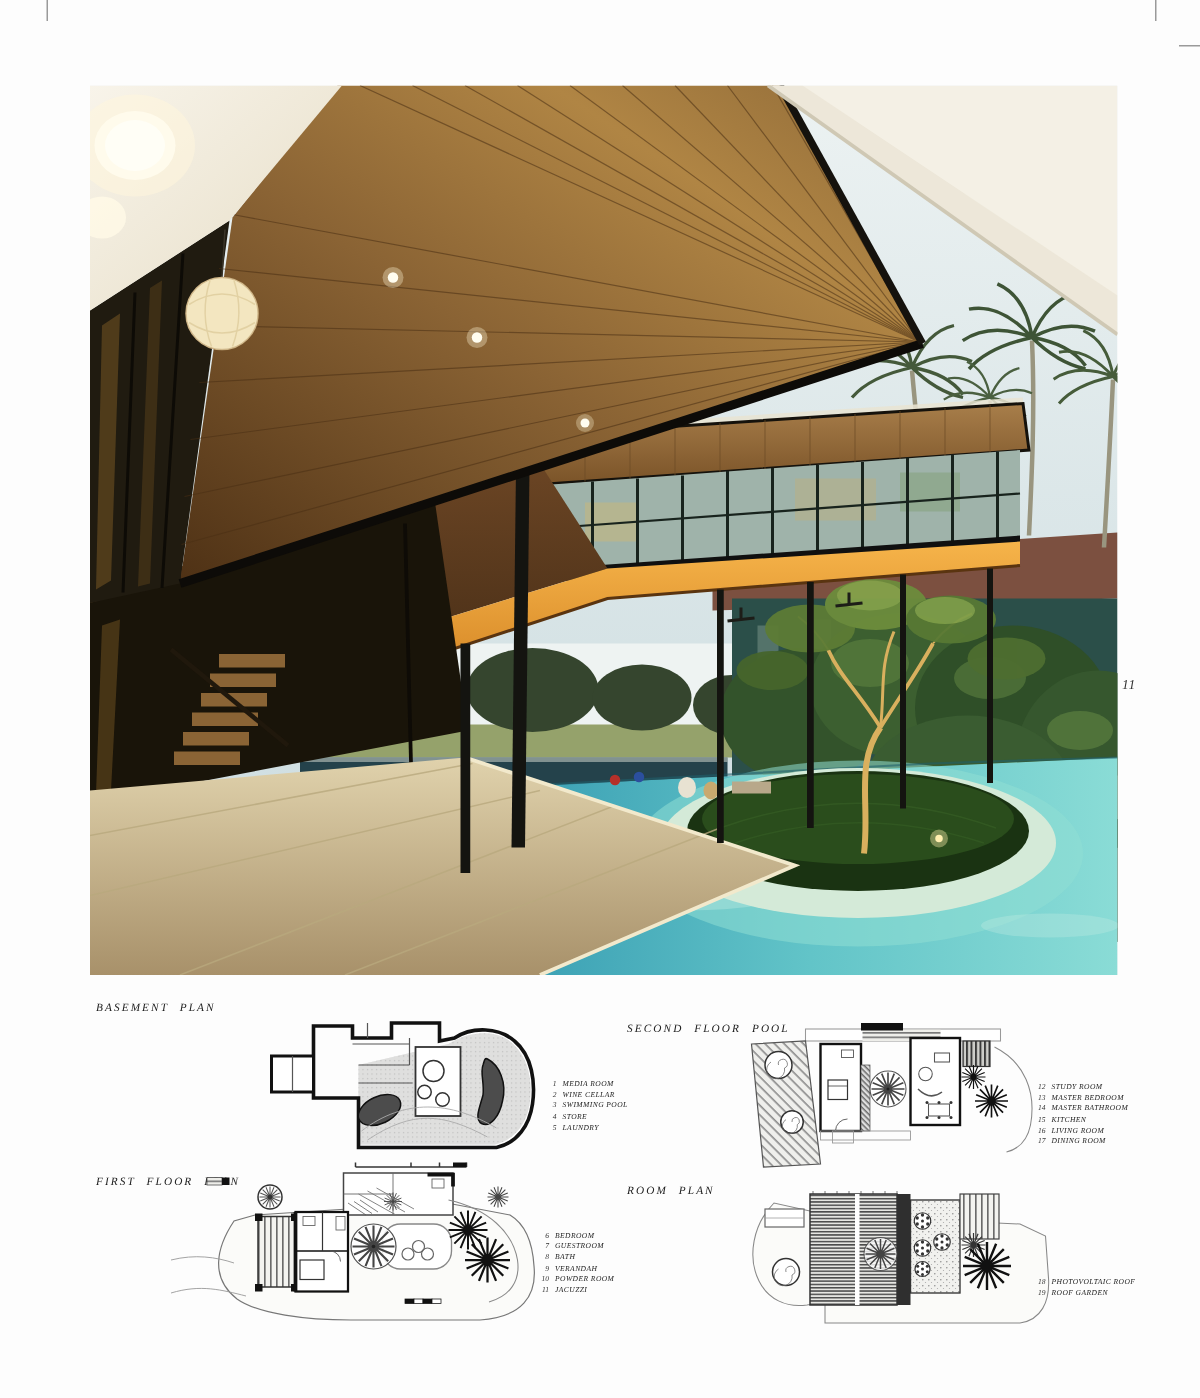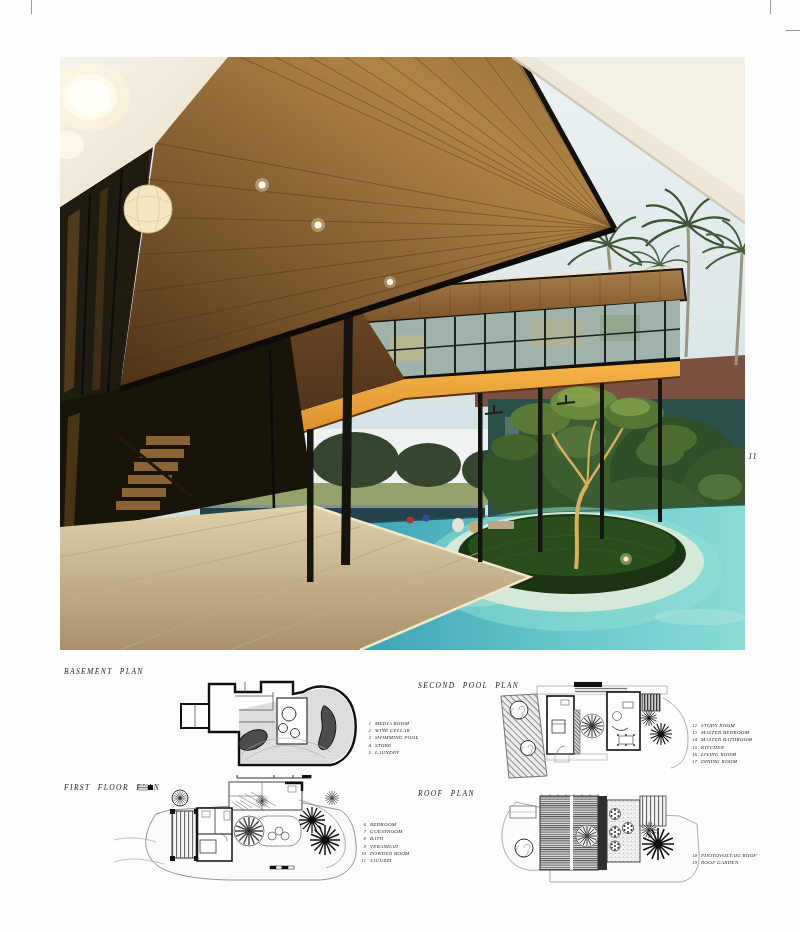--- a/index.html
+++ b/index.html
@@ -384,21 +384,21 @@
     <div class="row">
         <span class="n">4</span>
         <span class="l">STORE</span>
       </div>
     <div class="row">
         <span class="n">5</span>
         <span class="l">LAUNDRY</span>
       </div>
   </div>
 
-  <div class="abs plan-title" style="left:418px;top:21px">SECOND POOL PLAN</div>
+  <div class="abs plan-title" style="left:418px;top:21px">SECOND FLOOR POOL</div>
   <svg class="plan-svg" style="left:497px;top:22px" width="200" height="100" viewBox="0 0 200 100">
     <rect x="40" y="4" width="130" height="8" fill="#fff" stroke="#999" stroke-width=".7"></rect>
     <rect x="78" y="4" width="52" height="8" fill="url(#pat-hs)"></rect>
     <rect x="77" y="0" width="28" height="5" fill="#111"></rect>
     <polygon points="4,14 40,12 50,94 12,96" fill="url(#pat-hatch)" stroke="#555" stroke-width=".8"></polygon>
     <circle cx="22" cy="28" r="9" fill="#fff" stroke="#333" stroke-width="1"></circle>
     <path d="M22,28 a3,3 0 1 1 4,2 a6,6 0 1 1 -9,-4" fill="none" stroke="#666" stroke-width=".5"></path>
     <circle cx="31" cy="66" r="7.5" fill="#fff" stroke="#333" stroke-width="1"></circle>
     <path d="M31,66 a2.5,2.5 0 1 1 3.5,1.8 a5,5 0 1 1 -7.5,-3.4" fill="none" stroke="#666" stroke-width=".5"></path>
     <rect x="50" y="14" width="27" height="58" fill="#fff" stroke="#111" stroke-width="1.6"></rect>
@@ -545,21 +545,21 @@
     <div class="row">
         <span class="n">10</span>
         <span class="l">POWDER ROOM</span>
       </div>
     <div class="row">
         <span class="n">11</span>
         <span class="l">JACUZZI</span>
       </div>
   </div>
 
-  <div class="abs plan-title" style="left:418px;top:129px">ROOF PLAN</div>
+  <div class="abs plan-title" style="left:418px;top:129px">ROOM PLAN</div>
   <svg class="plan-svg" style="left:494px;top:132px" width="212" height="98" viewBox="0 0 212 98">
     <path d="M22,10 C8,24 4,46 12,62 C18,74 30,80 44,78 L56,76 L56,90 L186,90 C200,88 206,76 205,60 L203,32 L186,24 L58,18 Z" fill="#fbfbf9" stroke="#888" stroke-width=".7"></path>
     <rect x="16" y="14" width="26" height="12" fill="#fff" stroke="#666" stroke-width=".8"></rect>
     <line x1="16" y1="20" x2="42" y2="20" stroke="#999" stroke-width=".5"></line>
     <circle cx="30" cy="56" r="9" fill="#fff" stroke="#333" stroke-width="1"></circle>
     <path d="M30,56 a3,3 0 1 1 4,2 a6,6 0 1 1 -9,-4" fill="none" stroke="#666" stroke-width=".5"></path>
     <g stroke="#444" stroke-width=".5">
       <line x1="48" y1="2" x2="48" y2="4"></line>
         <line x1="56" y1="2" x2="56" y2="4"></line>
         <line x1="64" y1="2" x2="64" y2="4"></line>

